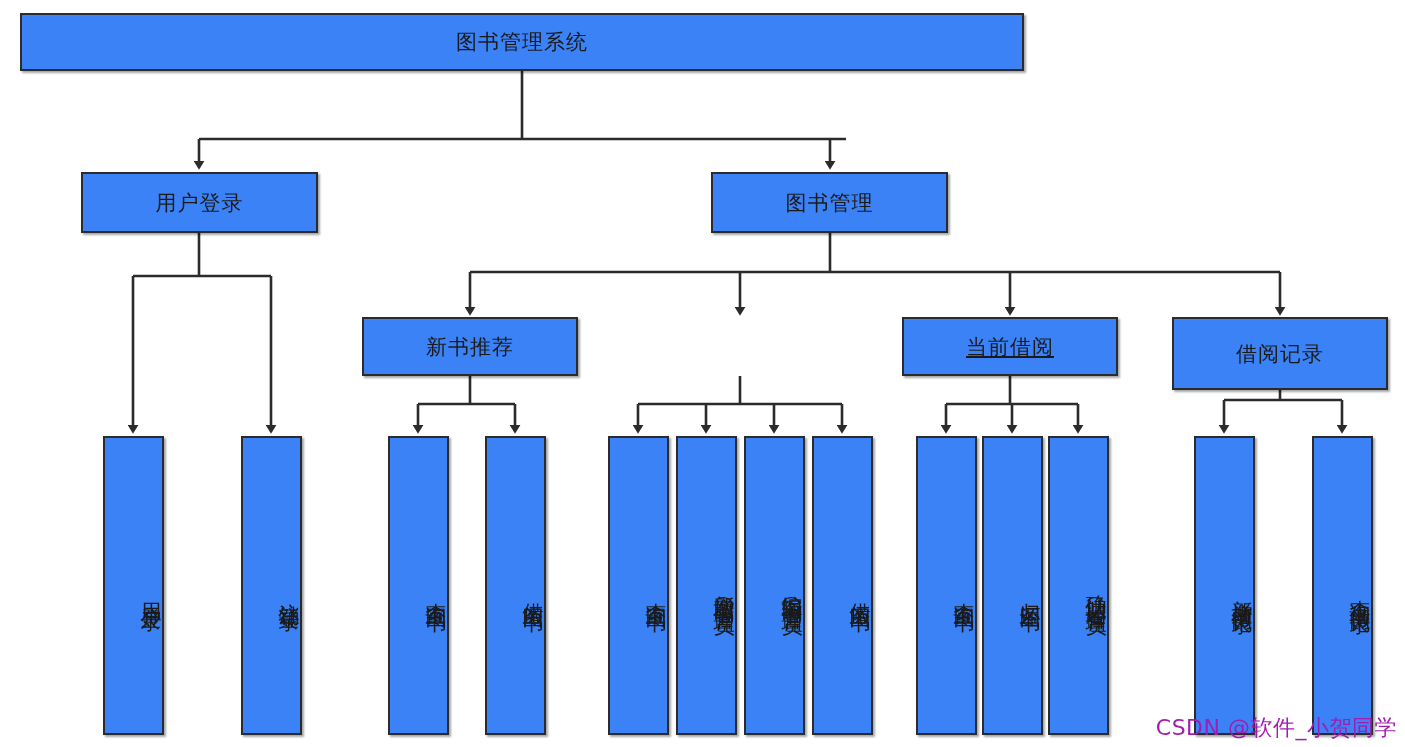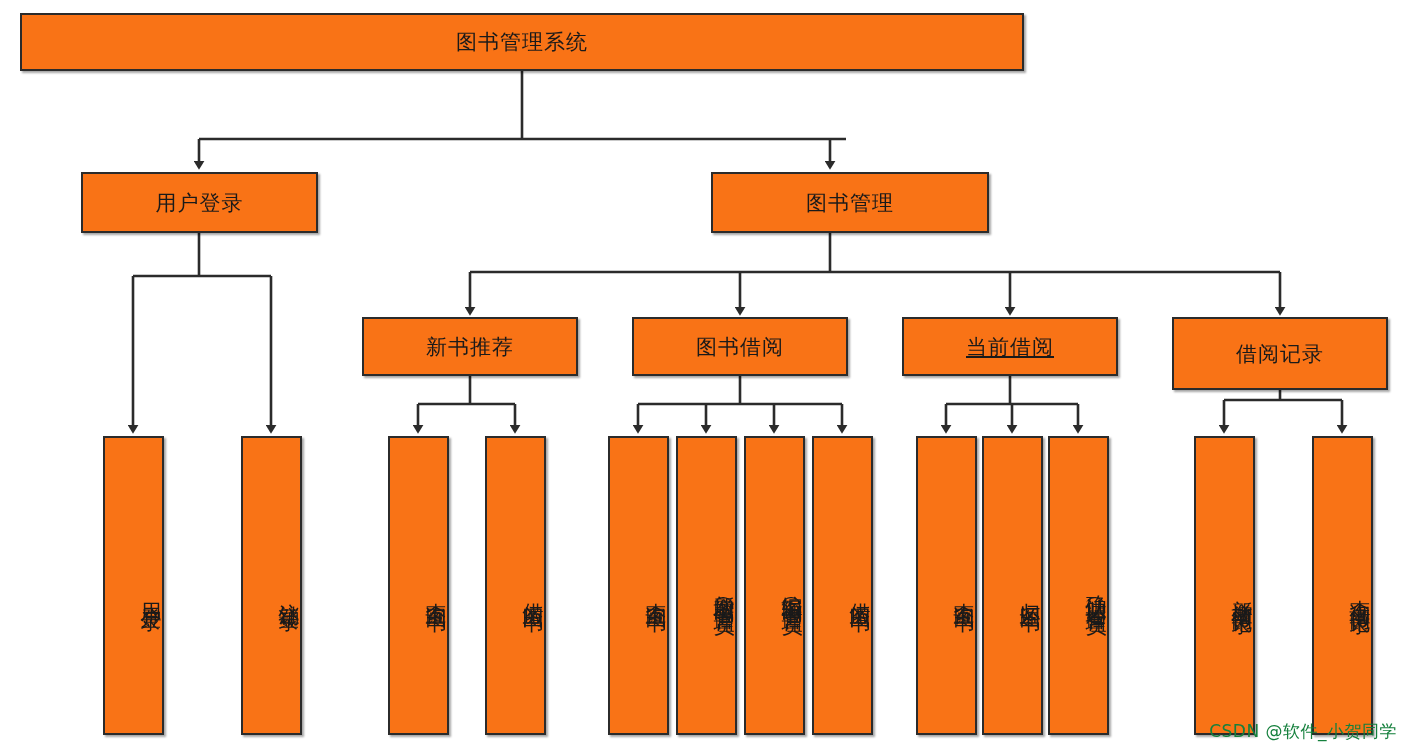--- a/index.html
+++ b/index.html
@@ -21,21 +21,21 @@
     position: absolute;
     left: 0;
     top: 0;
     width: 1405px;
     height: 747px;
   }
   .node {
     position: absolute;
     box-sizing: border-box;
     border: 2px solid #2b2b2b;
-    background: #f97316;
+    background: #3b82f6;
     box-shadow: 2px 2px 2px rgba(0,0,0,0.35);
     display: flex;
     align-items: center;
     justify-content: center;
     color: #1a1a1a;
     text-align: center;
   }
   .node-h {
     font-size: 21px;
     letter-spacing: 1px;
@@ -49,22 +49,22 @@
     line-height: 1.05;
     padding-top: 12px;
     align-items: flex-start;
     justify-content: center;
     white-space: nowrap;
   }
   #watermark {
     position: absolute;
     right: 8px;
     bottom: 4px;
-    font-size: 17px;
-    color: #15803d;
+    font-size: 22px;
+    color: #a21caf;
     white-space: nowrap;
     letter-spacing: 0.5px;
   }
 </style>
 </head>
 <body>
 
 <div id="canvas">
 
   <svg id="edges" viewBox="0 0 1405 747" xmlns="http://www.w3.org/2000/svg">
@@ -113,24 +113,23 @@
       <path d="M1280,376 L1280,400"></path>
       <path d="M1224,400 L1342,400"></path>
       <path d="M1224,400 L1224,426" marker-end="url(#arrow)"></path>
       <path d="M1342,400 L1342,426" marker-end="url(#arrow)"></path>
     </g>
   </svg>
 
   <div class="node node-h" style="left:20px; top:13px; width:1004px; height:58px;">图书管理系统</div>
 
   <div class="node node-h" style="left:81px; top:172px; width:237px; height:61px;">用户登录</div>
-  <div class="node node-h" style="left:711px; top:172px; width:278px; height:61px;">图书管理</div>
+  <div class="node node-h" style="left:711px; top:172px; width:237px; height:61px;">图书管理</div>
 
   <div class="node node-h" style="left:362px; top:317px; width:216px; height:59px;">新书推荐</div>
-  <div class="node node-h" style="left:632px; top:317px; width:216px; height:59px;">图书借阅</div>
   <div class="node node-h" style="left:902px; top:317px; width:216px; height:59px;text-decoration:underline;">当前借阅</div>
   <div class="node node-h" style="left:1172px; top:317px; width:216px; height:73px;">借阅记录</div>
 
   <div class="node node-v" style="left:103px; top:436px; width:61px; height:299px;">用户登录</div>
   <div class="node node-v" style="left:241px; top:436px; width:61px; height:299px;">注销登录</div>
 
   <div class="node node-v" style="left:388px; top:436px; width:61px; height:299px;">查询图书</div>
   <div class="node node-v" style="left:485px; top:436px; width:61px; height:299px;">借阅图书</div>
 
   <div class="node node-v" style="left:608px; top:436px; width:61px; height:299px;">查询图书</div>

